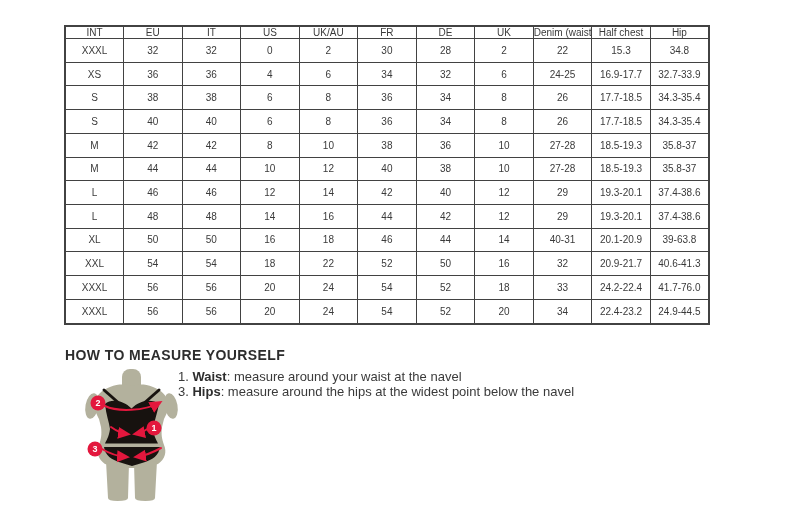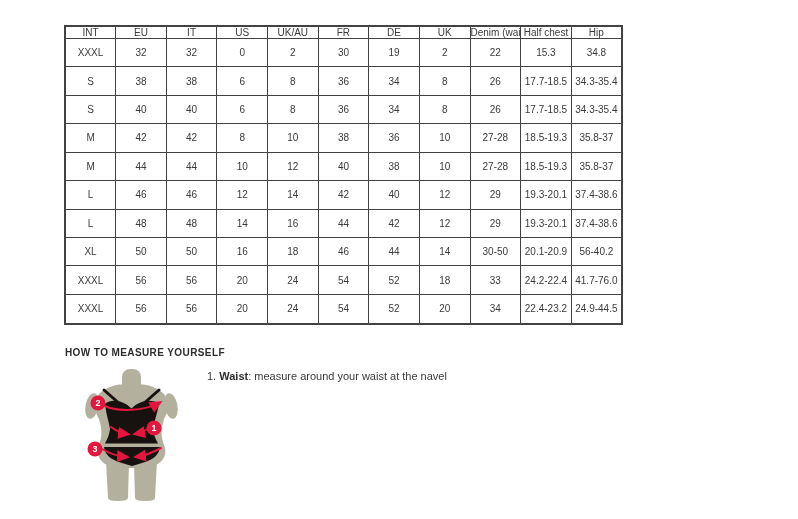--- a/index.html
+++ b/index.html
@@ -1,36 +1,36 @@
 <!DOCTYPE html>
 <html><head>
 <meta charset="utf-8">
 <style>
   html,body{margin:0;padding:0;}
   body{
     width:798px;height:519px;background:#ffffff;position:relative;overflow:hidden;
     font-family:"Liberation Sans", sans-serif;
   }
   table.size-table{
-    position:absolute;left:64px;top:25px;width:559px;height:300px;
+    position:absolute;left:64px;top:25px;width:646px;height:300px;
     border-collapse:collapse;table-layout:fixed;
     border:2px solid #424242;
   }
   table.size-table th, table.size-table td{
     border:1px solid #424242;
     font-size:10px;font-weight:400;color:#3a3a3a;
     text-align:center;vertical-align:middle;padding:0;
     white-space:nowrap;overflow:hidden;
   }
   .measure-title{
     position:absolute;left:65px;top:347px;
-    font-size:10px;font-weight:bold;color:#2d2d2d;letter-spacing:.4px;
+    font-size:14px;font-weight:bold;color:#2d2d2d;letter-spacing:.4px;
   }
   .figure-wrap{position:absolute;left:82px;top:369px;width:110px;height:133px;}
-  .steps{position:absolute;left:178px;top:371px;font-size:11px;color:#3a3a3a;margin-left:29px;}
+  .steps{position:absolute;left:178px;top:371px;font-size:13px;color:#3a3a3a;}
   .step{height:15px;line-height:11px;white-space:nowrap;}
   .step .b{font-weight:bold;color:#2d2d2d;}
 </style>
 </head>
 <body>
 
 <table class="size-table">
   <thead>
     <tr>
         <th>INT</th>
@@ -47,25 +47,38 @@
       </tr>
   </thead>
   <tbody>
       <tr>
         <td>XXXL</td>
         <td>32</td>
         <td>32</td>
         <td>0</td>
         <td>2</td>
         <td>30</td>
-        <td>19</td>
+        <td>28</td>
         <td>2</td>
         <td>22</td>
         <td>15.3</td>
         <td>34.8</td>
+      </tr>
+      <tr>
+        <td>XS</td>
+        <td>36</td>
+        <td>36</td>
+        <td>4</td>
+        <td>6</td>
+        <td>34</td>
+        <td>32</td>
+        <td>6</td>
+        <td>24-25</td>
+        <td>16.9-17.7</td>
+        <td>32.7-33.9</td>
       </tr>
       <tr>
         <td>S</td>
         <td>38</td>
         <td>38</td>
         <td>6</td>
         <td>8</td>
         <td>36</td>
         <td>34</td>
         <td>8</td>
@@ -140,23 +153,36 @@
       </tr>
       <tr>
         <td>XL</td>
         <td>50</td>
         <td>50</td>
         <td>16</td>
         <td>18</td>
         <td>46</td>
         <td>44</td>
         <td>14</td>
-        <td>30-50</td>
+        <td>40-31</td>
         <td>20.1-20.9</td>
-        <td>56-40.2</td>
+        <td>39-63.8</td>
+      </tr>
+      <tr>
+        <td>XXL</td>
+        <td>54</td>
+        <td>54</td>
+        <td>18</td>
+        <td>22</td>
+        <td>52</td>
+        <td>50</td>
+        <td>16</td>
+        <td>32</td>
+        <td>20.9-21.7</td>
+        <td>40.6-41.3</td>
       </tr>
       <tr>
         <td>XXXL</td>
         <td>56</td>
         <td>56</td>
         <td>20</td>
         <td>24</td>
         <td>54</td>
         <td>52</td>
         <td>18</td>
@@ -223,13 +249,14 @@
       <circle cx="72" cy="59" r="7.5" fill="#e3173d"></circle>
       <text x="72" y="62" fill="#ffffff">1</text>
       <circle cx="13" cy="80" r="7.5" fill="#e3173d"></circle>
       <text x="13" y="83" fill="#ffffff">3</text>
     </g>
   </svg>
 </div>
 
 <div class="steps">
     <div class="step"><span>1.</span> <span class="b">Waist</span><span>: measure around your waist at the navel</span></div>
+    <div class="step"><span>3.</span> <span class="b">Hips</span><span>: measure around the hips at the widest point below the navel</span></div>
   </div>
 
 </body></html>

